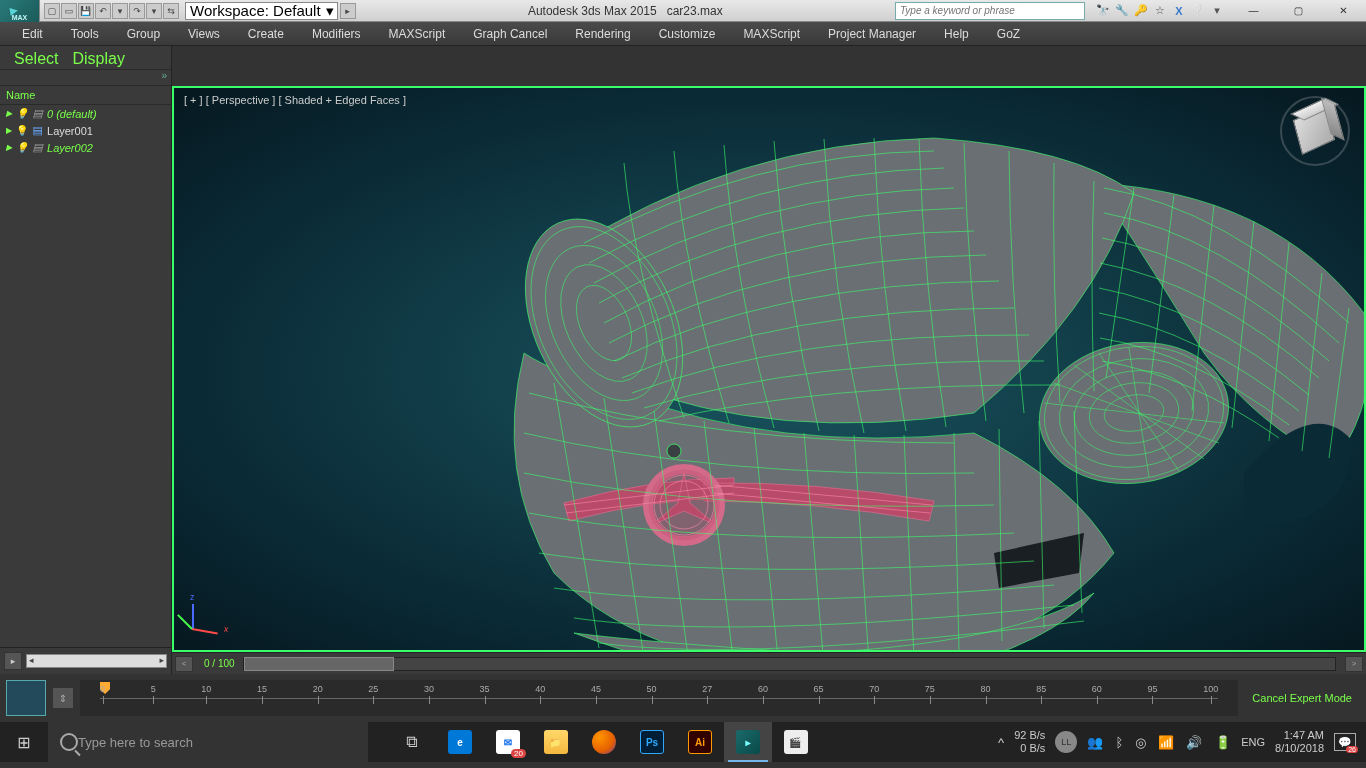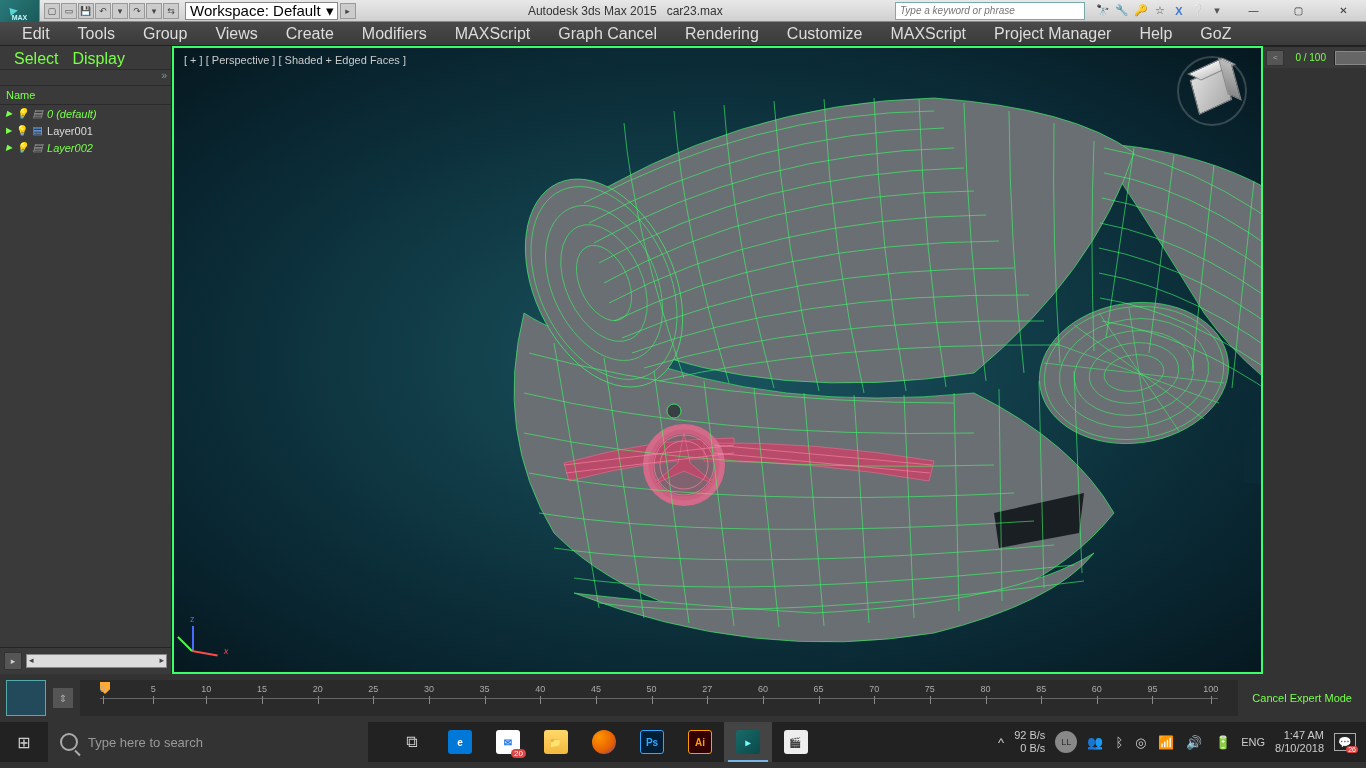--- a/index.html
+++ b/index.html
@@ -16,21 +16,21 @@
 .title-text { flex:1; text-align:center; color:#333; font-size:12px;}
 .search-box { width:190px; height:18px; border:1px solid #7aa; background:#fff; margin-right:4px;}
 .search-box input{width:100%;height:100%;border:none;font-size:10px;font-style:italic;color:#888;padding:0 4px;outline:none;}
 .title-right-icons{display:flex; gap:3px; padding:0 6px;}
 .tri{width:16px;height:16px;display:flex;align-items:center;justify-content:center;font-size:11px;color:#555;cursor:pointer;}
 .win-controls{display:flex; margin-left:auto;}
 .win-btn{width:45px;height:22px;display:flex;align-items:center;justify-content:center;font-size:10px;color:#333;cursor:pointer;}
 
 
 .menubar { height: 24px; background: linear-gradient(#4a4a4a,#3a3a3a); display:flex; align-items:center; padding:0 10px; gap:4px; border-bottom:1px solid #222;}
-.menu-item{color:#ddd; font-size:16px; padding:3px 12px; cursor:pointer;}
+.menu-item{color:#ddd; font-size:12px; padding:3px 12px; cursor:pointer;}
 
 
 .main { display:flex; height: 628px; }
 
 
 .left-panel{width:172px; background:#3a3a3a; display:flex; flex-direction:column; border-right:1px solid #222;}
 .left-tabs{height:24px; display:flex; gap:14px; padding:4px 14px; border-bottom:1px solid #2a2a2a;}
 .left-tab{color:#7aff4a; font-size:16px; cursor:pointer;}
 .left-spacer{height:16px; border-bottom:1px solid #2a2a2a; position:relative;}
 .left-spacer::after{content:"»"; position:absolute; right:4px; top:0; color:#6a9; font-size:10px;}
@@ -44,21 +44,21 @@
 .li-bulb{color:#ffcc33; font-size:10px;}
 .li-bulb.off{color:#777;}
 .li-stack{color:#999; font-size:11px;}
 .left-bottom{display:flex; align-items:center; padding:4px; gap:4px; border-top:1px solid #222;}
 .left-bottom-btn{width:18px;height:18px;background:#555;border:1px solid #333;display:flex;align-items:center;justify-content:center;color:#ccc;font-size:9px;cursor:pointer;}
 .hscroll{flex:1; height:14px; background:#ddd; border:1px solid #888; position:relative;}
 .hscroll::before{content:"◂"; position:absolute; left:2px; font-size:9px; color:#444;}
 .hscroll::after{content:"▸"; position:absolute; right:2px; font-size:9px; color:#444;}
 
 
-.viewport-wrap{flex:1; display:flex; }
+.viewport-wrap{flex:1; display:flex; flex-direction:column;margin-top:40px;}
 .viewport{flex:1; background: radial-gradient(ellipse at center, #1a5560 0%, #0a2a35 70%, #061820 100%); border:2px solid #3aff6a; position:relative; overflow:hidden;}
 .vp-label{position:absolute; top:6px; left:10px; color:#ccc; font-size:11px;}
 .vp-cube{position:absolute; top:12px; right:20px; width:60px; height:60px; display:flex;align-items:center;justify-content:center;}
 .cube3d{width:36px;height:36px;background:linear-gradient(135deg,#ddd,#aaa);transform:rotate(-15deg) skewY(-10deg);border:1px solid #888;position:relative;}
 .cube3d::before{content:"";position:absolute;top:-8px;left:4px;width:36px;height:10px;background:linear-gradient(#eee,#ccc);transform:skewX(45deg);border:1px solid #888;}
 .cube3d::after{content:"";position:absolute;top:-4px;right:-10px;width:10px;height:36px;background:linear-gradient(#bbb,#888);transform:skewY(45deg);border:1px solid #888;}
 .vp-ring{position:absolute;width:70px;height:70px;border:2px solid rgba(200,200,200,0.25);border-radius:50%;top:8px;right:14px;}
 .vp-axis{position:absolute; bottom:20px; left:18px; width:40px; height:40px;}
 .axis-z{position:absolute;bottom:0;left:0;width:2px;height:26px;background:#4a6aff;}
 .axis-z::after{content:"z";color:#4a6aff;font-size:9px;position:absolute;top:-12px;left:-2px;}
@@ -85,21 +85,21 @@
 .ruler-track{position:absolute;top:18px;left:20px;right:20px;height:1px;background:#666;}
 .ruler-marks{position:absolute;top:4px;left:20px;right:20px;display:flex;justify-content:space-between;}
 .ruler-mark{color:#aaa;font-size:9px;position:relative;}
 .ruler-mark::after{content:"";position:absolute;top:12px;left:50%;width:1px;height:8px;background:#888;}
 .ruler-cursor{position:absolute;left:20px;top:2px;width:10px;height:12px;background:#ffaa33;clip-path:polygon(0 0,100% 0,100% 60%,50% 100%,0 60%);}
 .bb-cancel{color:#7aff4a; font-size:11px; padding:0 14px; cursor:pointer;}
 
 
 .taskbar{height:40px; background:#222; display:flex; align-items:center; color:#ccc;}
 .tb-win{width:48px;height:40px;display:flex;align-items:center;justify-content:center;font-size:16px;cursor:pointer;}
-.tb-search{display:flex;align-items:center;background:#333;height:40px;padding:0 12px;gap:10px;width:320px;}
+.tb-search{display:flex;align-items:center;background:#333;height:40px;padding:0 12px;width:320px;}
 .tb-search-icon{width:18px;height:18px;border:2px solid #aaa;border-radius:50%;position:relative;}
 .tb-search-icon::after{content:"";position:absolute;bottom:-5px;right:-5px;width:7px;height:2px;background:#aaa;transform:rotate(45deg);}
 .tb-search-text{color:#999;font-size:13px;}
 .tb-apps{display:flex;height:40px;}
 .tb-app{width:48px;height:40px;display:flex;align-items:center;justify-content:center;font-size:16px;cursor:pointer;position:relative;}
 .tb-app.active{background:#444;}
 .tb-app.active::after{content:"";position:absolute;bottom:0;left:4px;right:4px;height:2px;background:#76b5e8;}
 .app-badge{position:absolute;bottom:4px;right:6px;background:#d44;color:#fff;font-size:8px;padding:0 3px;border-radius:6px;}
 .tb-tray{margin-left:auto;display:flex;align-items:center;gap:10px;padding:0 10px;font-size:11px;}
 .tray-col{display:flex;flex-direction:column;align-items:flex-end;line-height:1.2;}

